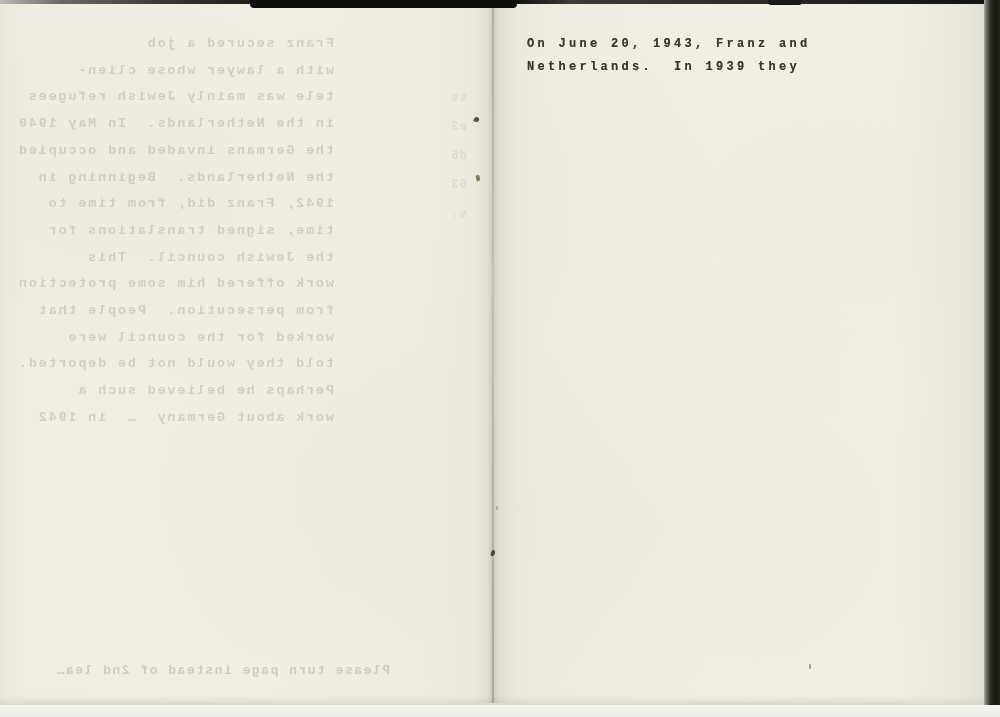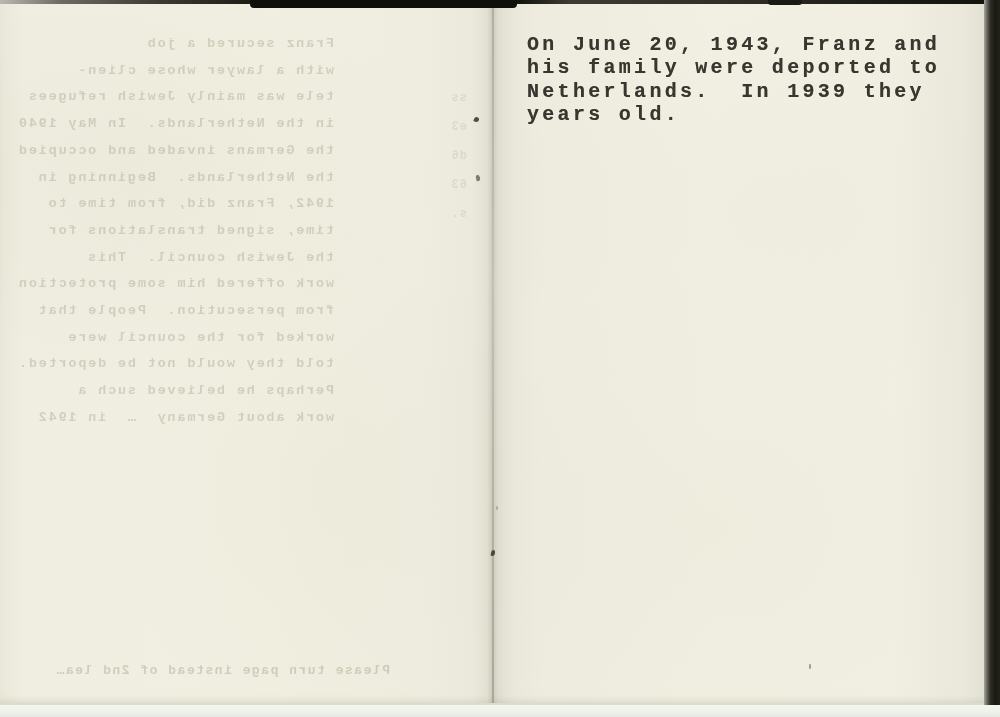--- a/index.html
+++ b/index.html
@@ -59,21 +59,21 @@
     position:absolute;right:0;top:0;width:16px;height:717px;
     background:linear-gradient(90deg,#a9a89e 0%,#6b6a60 18%,#2e2e26 40%,#191913 70%,#23231c 100%);
   }
   .scan-bottom{
     position:absolute;left:0;bottom:0;width:1000px;height:12px;
     background:linear-gradient(180deg,#f4f5f0 0%,#eef0ea 60%,#e7eae4 100%);
   }
   
   .typed-block{
     position:absolute;left:35px;top:30px;
-    color:#38362f;font-weight:bold;font-size:20px;line-height:23.3px;letter-spacing:3.3px;
+    color:#38362f;font-weight:bold;font-size:12px;line-height:23.3px;letter-spacing:3.3px;
     text-shadow:0 0 0.5px rgba(56,54,47,0.55);
   }
   .typed-line{white-space:pre;}
   
   .bleed-block{
     position:absolute;left:20px;top:31px;width:314px;
     transform:scaleX(-1);
     color:#9c9c80;opacity:0.36;filter:blur(0.6px);
     font-weight:bold;font-size:13.5px;line-height:26.7px;letter-spacing:1.8px;
   }
@@ -129,23 +129,21 @@
     <div class="bleed-line">d6</div>
     <div class="bleed-line">63</div>
     <div class="bleed-line">s.</div>
   </div>
 
   <div class="bleed-footer">Please turn page instead of 2nd lea…</div>
 
   <div class="page page-right">
     <div class="typed-block">
       <div class="typed-line">On June 20, 1943, Franz and</div>
-      <div class="typed-line">his family were deported to</div>
       <div class="typed-line">Netherlands.  In 1939 they</div>
-      <div class="typed-line">years old.</div>
     </div>
   </div>
 
   <div class="gutter"></div>
   <div class="crease"></div>
 
   <div class="speck speck-a"></div>
   <div class="speck speck-b"></div>
   <div class="speck speck-c"></div>
   <div class="speck speck-e"></div>

